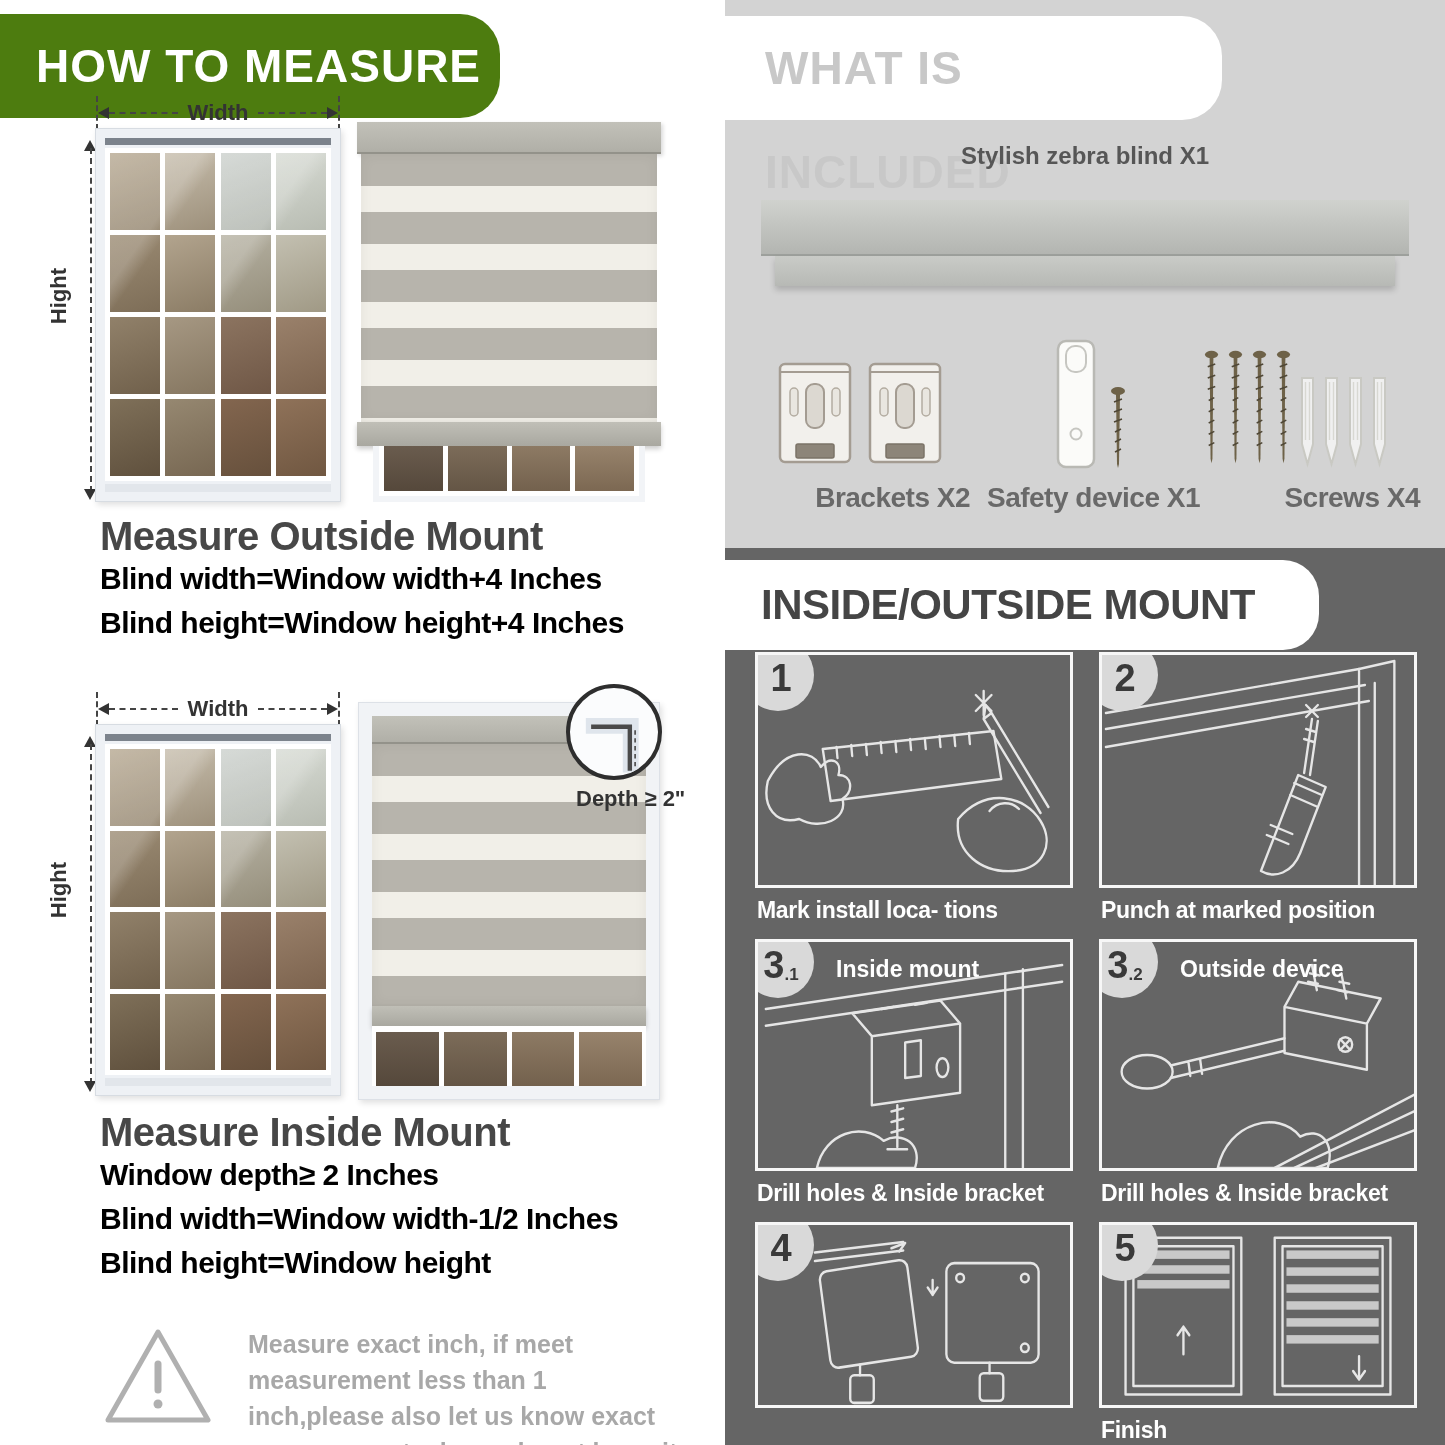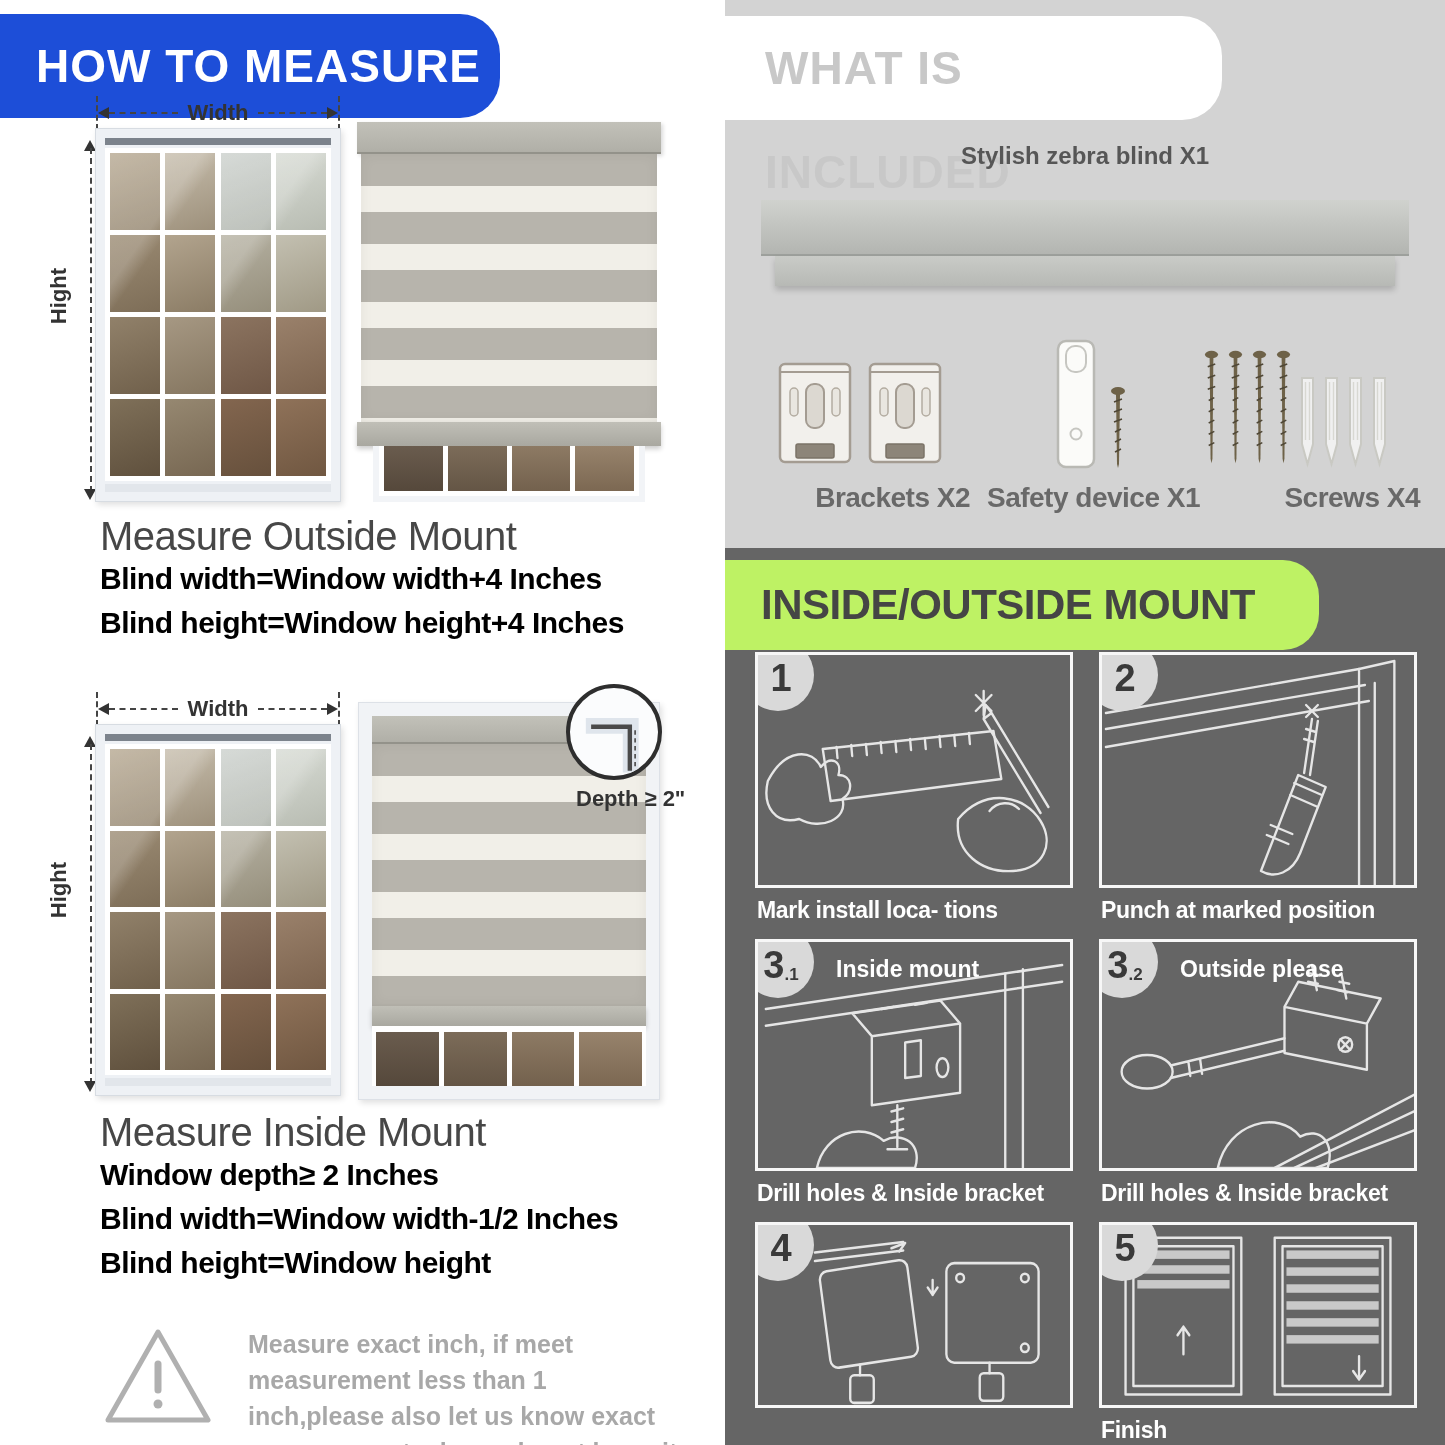--- a/index.html
+++ b/index.html
@@ -3,21 +3,21 @@
 <meta charset="utf-8">
 <style>
   html,body{margin:0;padding:0;background:#fff;}
   #canvas{position:relative;width:1445px;height:1445px;background:#ffffff;overflow:hidden;
           font-family:"Liberation Sans",sans-serif;}
 
   
   .b{font-weight:bold;}
 
   
-  .htm-header{position:absolute;left:0;top:14px;width:500px;height:104px;background:#1d4ed8;
+  .htm-header{position:absolute;left:0;top:14px;width:500px;height:104px;background:#4d7c0f;
     border-radius:0 40px 40px 0;color:#ffffff;font-size:46px;font-weight:bold;line-height:104px;
     padding-left:36px;box-sizing:border-box;letter-spacing:1px;}
 
   
   .window{position:absolute;background:#eef1f5;border:1px solid #d7dce2;box-sizing:border-box;
     padding:9px;display:flex;flex-direction:column;box-shadow:2px 3px 6px rgba(0,0,0,.12);}
   .w1{left:95px;top:128px;width:246px;height:374px;}
   .w2{left:95px;top:724px;width:246px;height:372px;}
   .sash-top{height:7px;background:#7c838c;margin-bottom:3px;flex:0 0 auto;}
   .cas-row{flex:1;display:flex;gap:6px;background:#fff;padding:5px;min-height:0;}
@@ -81,21 +81,21 @@
     display:flex;flex-direction:column;}
   .inside-frame .headrail{height:26px;box-shadow:none;}
   .inside-frame .stripes{height:262px;width:100%;}
   .inside-frame .bottomrail{height:20px;}
   .inside-frame .peek{width:100%;flex:1;border:none;padding:6px 4px 0 4px;background:#fff;height:auto;}
 
   .magnifier{position:absolute;left:566px;top:684px;width:96px;height:96px;border-radius:50%;
     border:4px solid #2e2e2e;background:#fbfcfd;overflow:hidden;box-sizing:border-box;}
   .depth-label{position:absolute;left:576px;top:786px;font-size:22px;font-weight:bold;color:#333;}
 
-  .sec-heading{position:absolute;left:100px;font-size:40px;font-weight:normal;color:#474747;letter-spacing:-0.5px;}
+  .sec-heading{position:absolute;left:100px;font-size:40px;font-weight:bold;color:#474747;letter-spacing:-0.5px;}
   .sec-line{position:absolute;left:100px;font-size:30px;font-weight:bold;color:#000000;letter-spacing:-0.5px;}
 
   .warn-icon{position:absolute;left:100px;top:1324px;}
   .warn-text{position:absolute;left:248px;top:1326px;width:436px;font-size:25px;font-weight:bold;
     color:#a8a8a8;line-height:36px;}
 
   
   .included-panel{position:absolute;left:725px;top:0;width:720px;height:548px;background:#d3d3d3;}
   .wi-header{position:absolute;left:0;top:16px;width:497px;height:104px;background:#ffffff;
     border-radius:0 40px 40px 0;color:#c8c8c8;font-size:46px;font-weight:bold;line-height:104px;
@@ -109,21 +109,21 @@
     box-shadow:0 4px 6px rgba(0,0,0,.18);}
   .comp{position:absolute;top:322px;text-align:right;}
   .comp-icons{height:148px;display:flex;align-items:flex-end;justify-content:center;gap:12px;}
   .comp-label{margin-top:12px;font-size:28px;font-weight:bold;color:#696969;letter-spacing:-0.5px;}
   .cg1{left:25px;width:220px;}
   .cg2{left:255px;width:220px;}
   .cg3{left:445px;width:250px;}
 
   
   .mount-panel{position:absolute;left:725px;top:548px;width:720px;height:897px;background:#656565;}
-  .iom-header{position:absolute;left:0;top:12px;width:594px;height:90px;background:#bef264;
+  .iom-header{position:absolute;left:0;top:12px;width:594px;height:90px;background:#ffffff;
     border-radius:0 36px 36px 0;color:#454545;font-size:42px;font-weight:bold;line-height:90px;
     padding-left:36px;box-sizing:border-box;letter-spacing:-0.5px;}
   .steps-grid{position:absolute;left:30px;right:28px;top:104px;display:grid;
     grid-template-columns:1fr 1fr;column-gap:26px;}
   .step-box{position:relative;border:3px solid #f7f7f7;overflow:hidden;}
   .hb1{height:230px;}.hb2{height:226px;}.hb3{height:180px;}
   .badge{position:absolute;top:-16px;left:-16px;width:72px;height:72px;border-radius:50%;
     background:#d9d9d9;display:flex;align-items:center;justify-content:center;color:#3a3a3a;}
   .badge-num{font-size:38px;font-weight:bold;line-height:1;margin-top:6px;margin-left:6px;}
   .badge-sub{font-size:17px;font-weight:bold;margin-top:26px;}
@@ -434,21 +434,21 @@
             <circle cx="248" cy="98" r="7"></circle>
               <path d="M243,93 l10,10 M253,93 l-10,10"></path>
             <ellipse cx="46" cy="124" rx="26" ry="16"></ellipse>
             <path d="M70,118 L186,92 M70,130 L186,104 M88,114 l2,14 M100,112 l2,14"></path>
             <path d="M118,216 C128,172 180,160 202,186 C222,176 238,192 230,216 Z"></path>
           </svg>
           <div class="badge">
             <span class="badge-num">3</span>
               <span class="badge-sub">.2</span>
           </div>
-          <div class="step-title">Outside please</div>
+          <div class="step-title">Outside device</div>
         </div>
         <div class="step-caption">Drill holes &amp;  Inside bracket</div>
       </div>
 
       <div class="step">
         <div class="step-box hb3">
           <svg class="step-art lineart" viewBox="0 0 318 170" preserveAspectRatio="none">
             <path d="M58,26 L148,16 M58,34 L148,24"></path>
             <rect x="68" y="38" width="90" height="92" rx="8" transform="rotate(-8 113 84)"></rect>
             <path d="M104,132 V142"></path>

